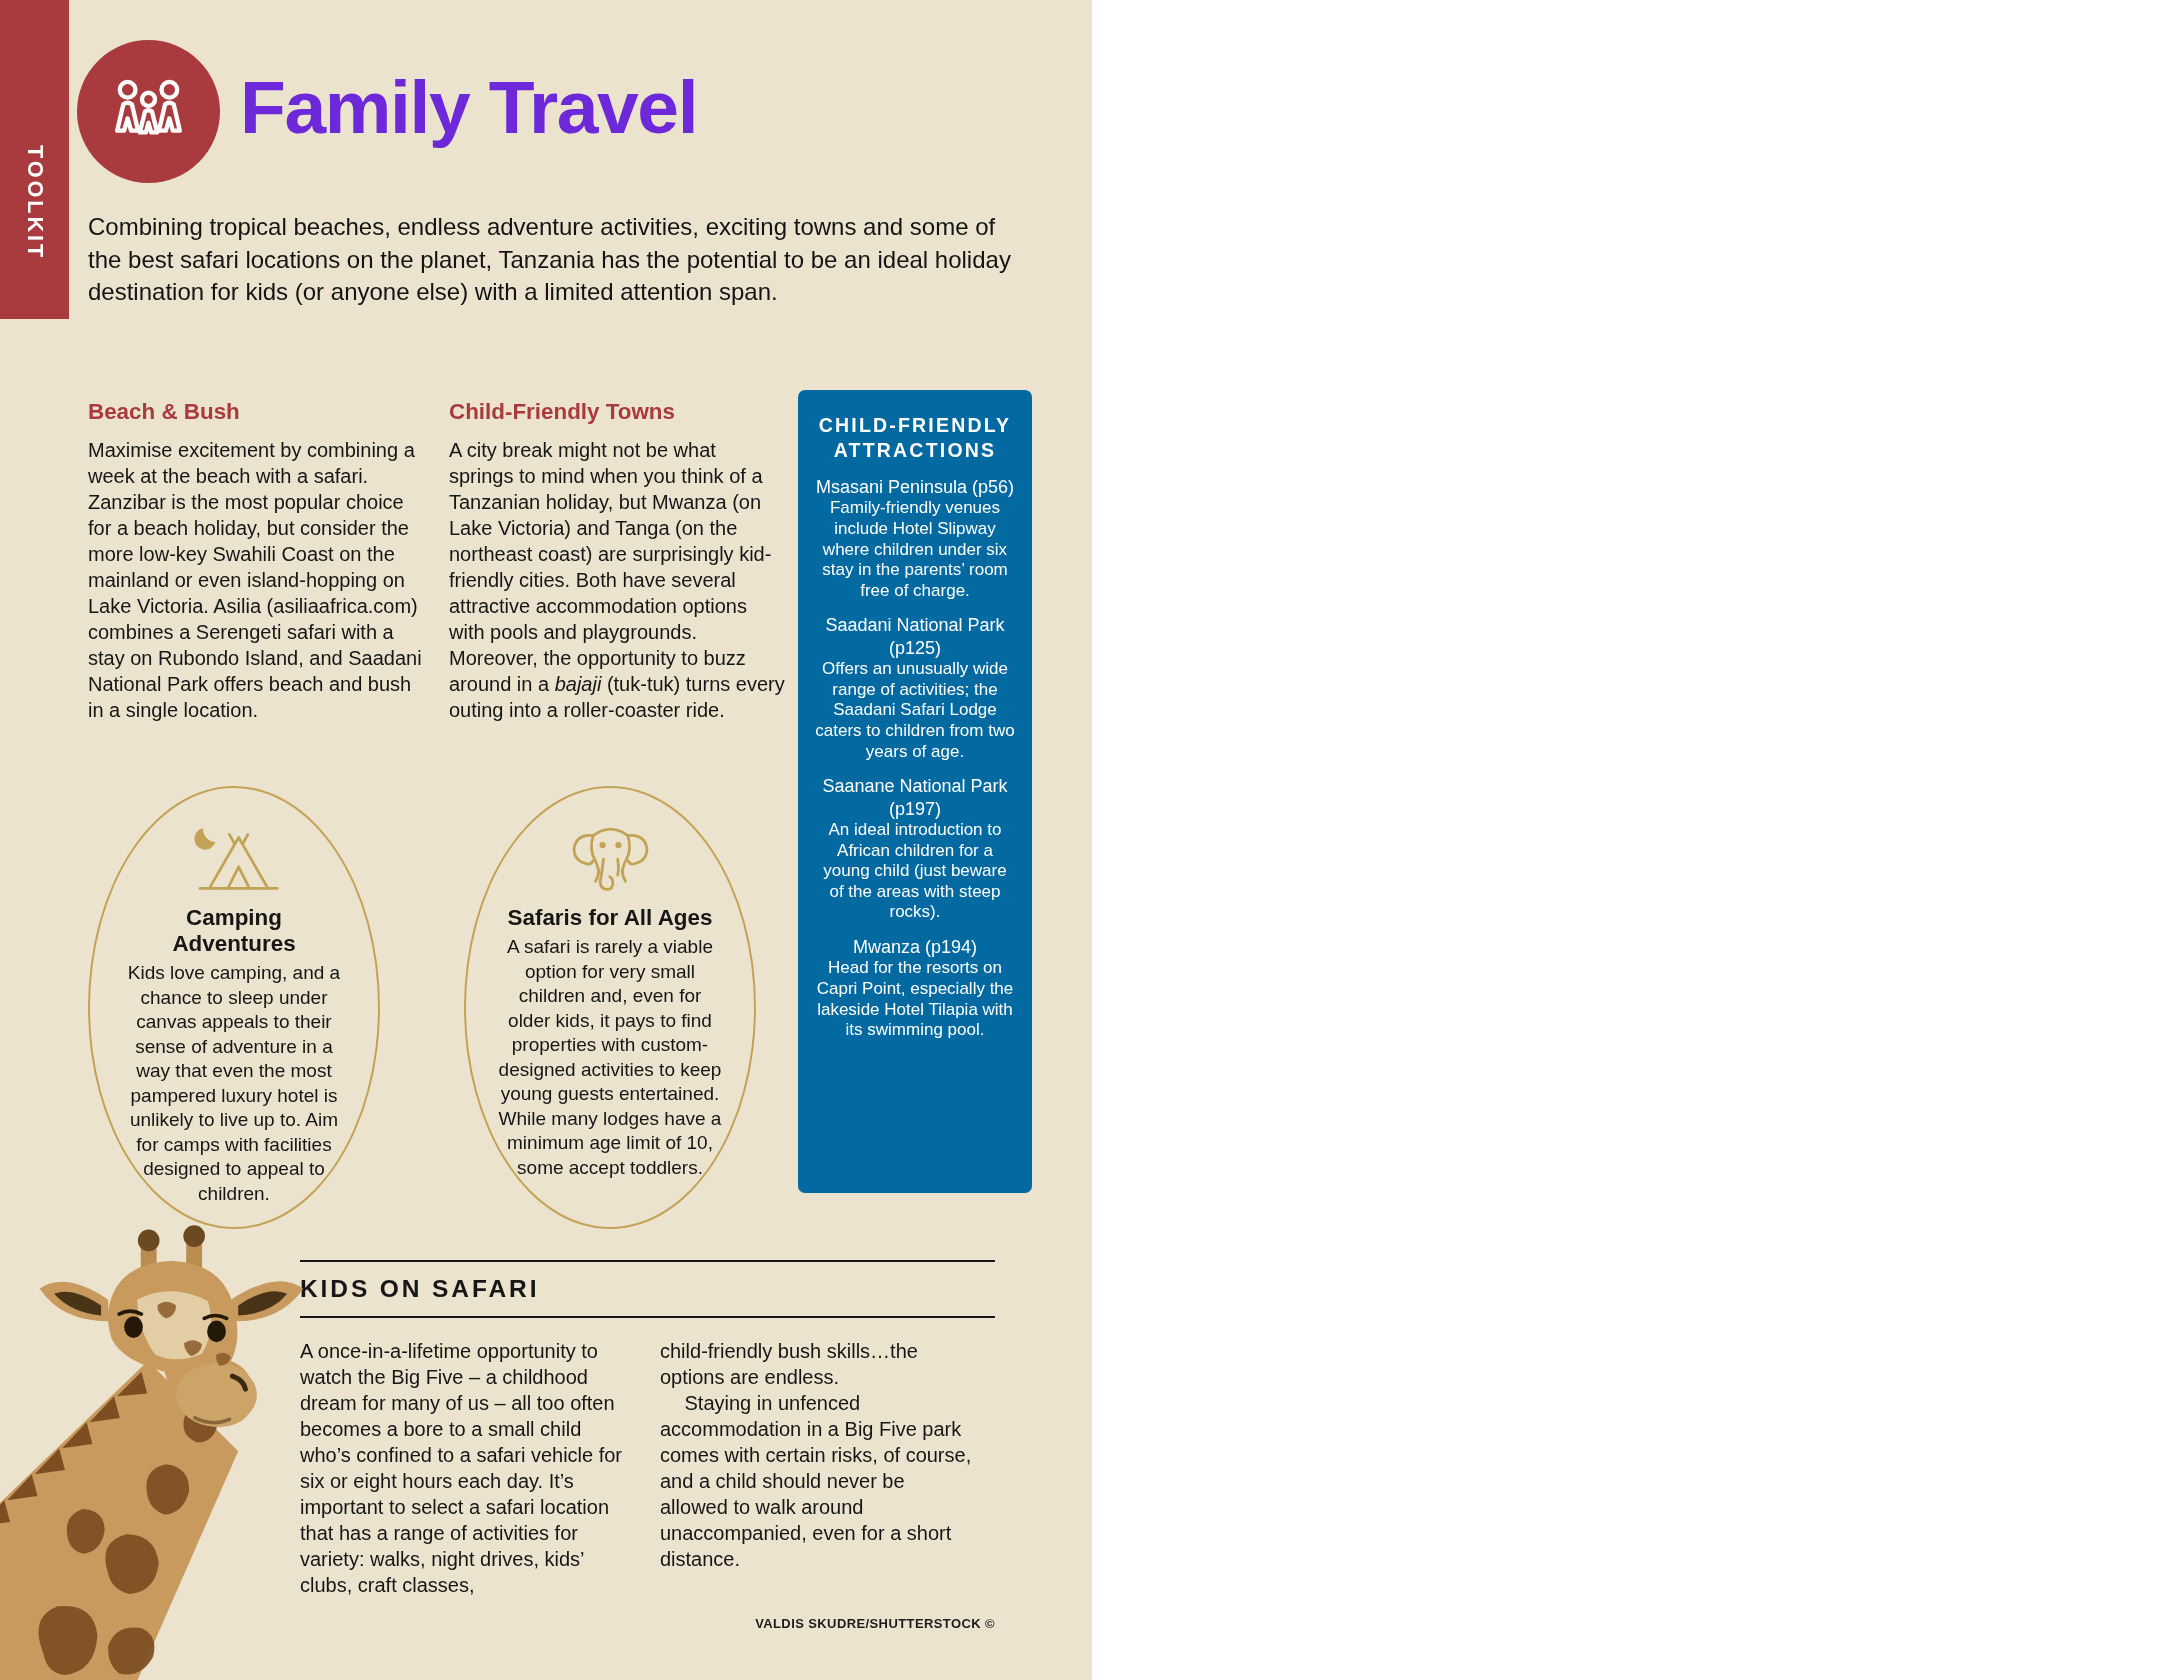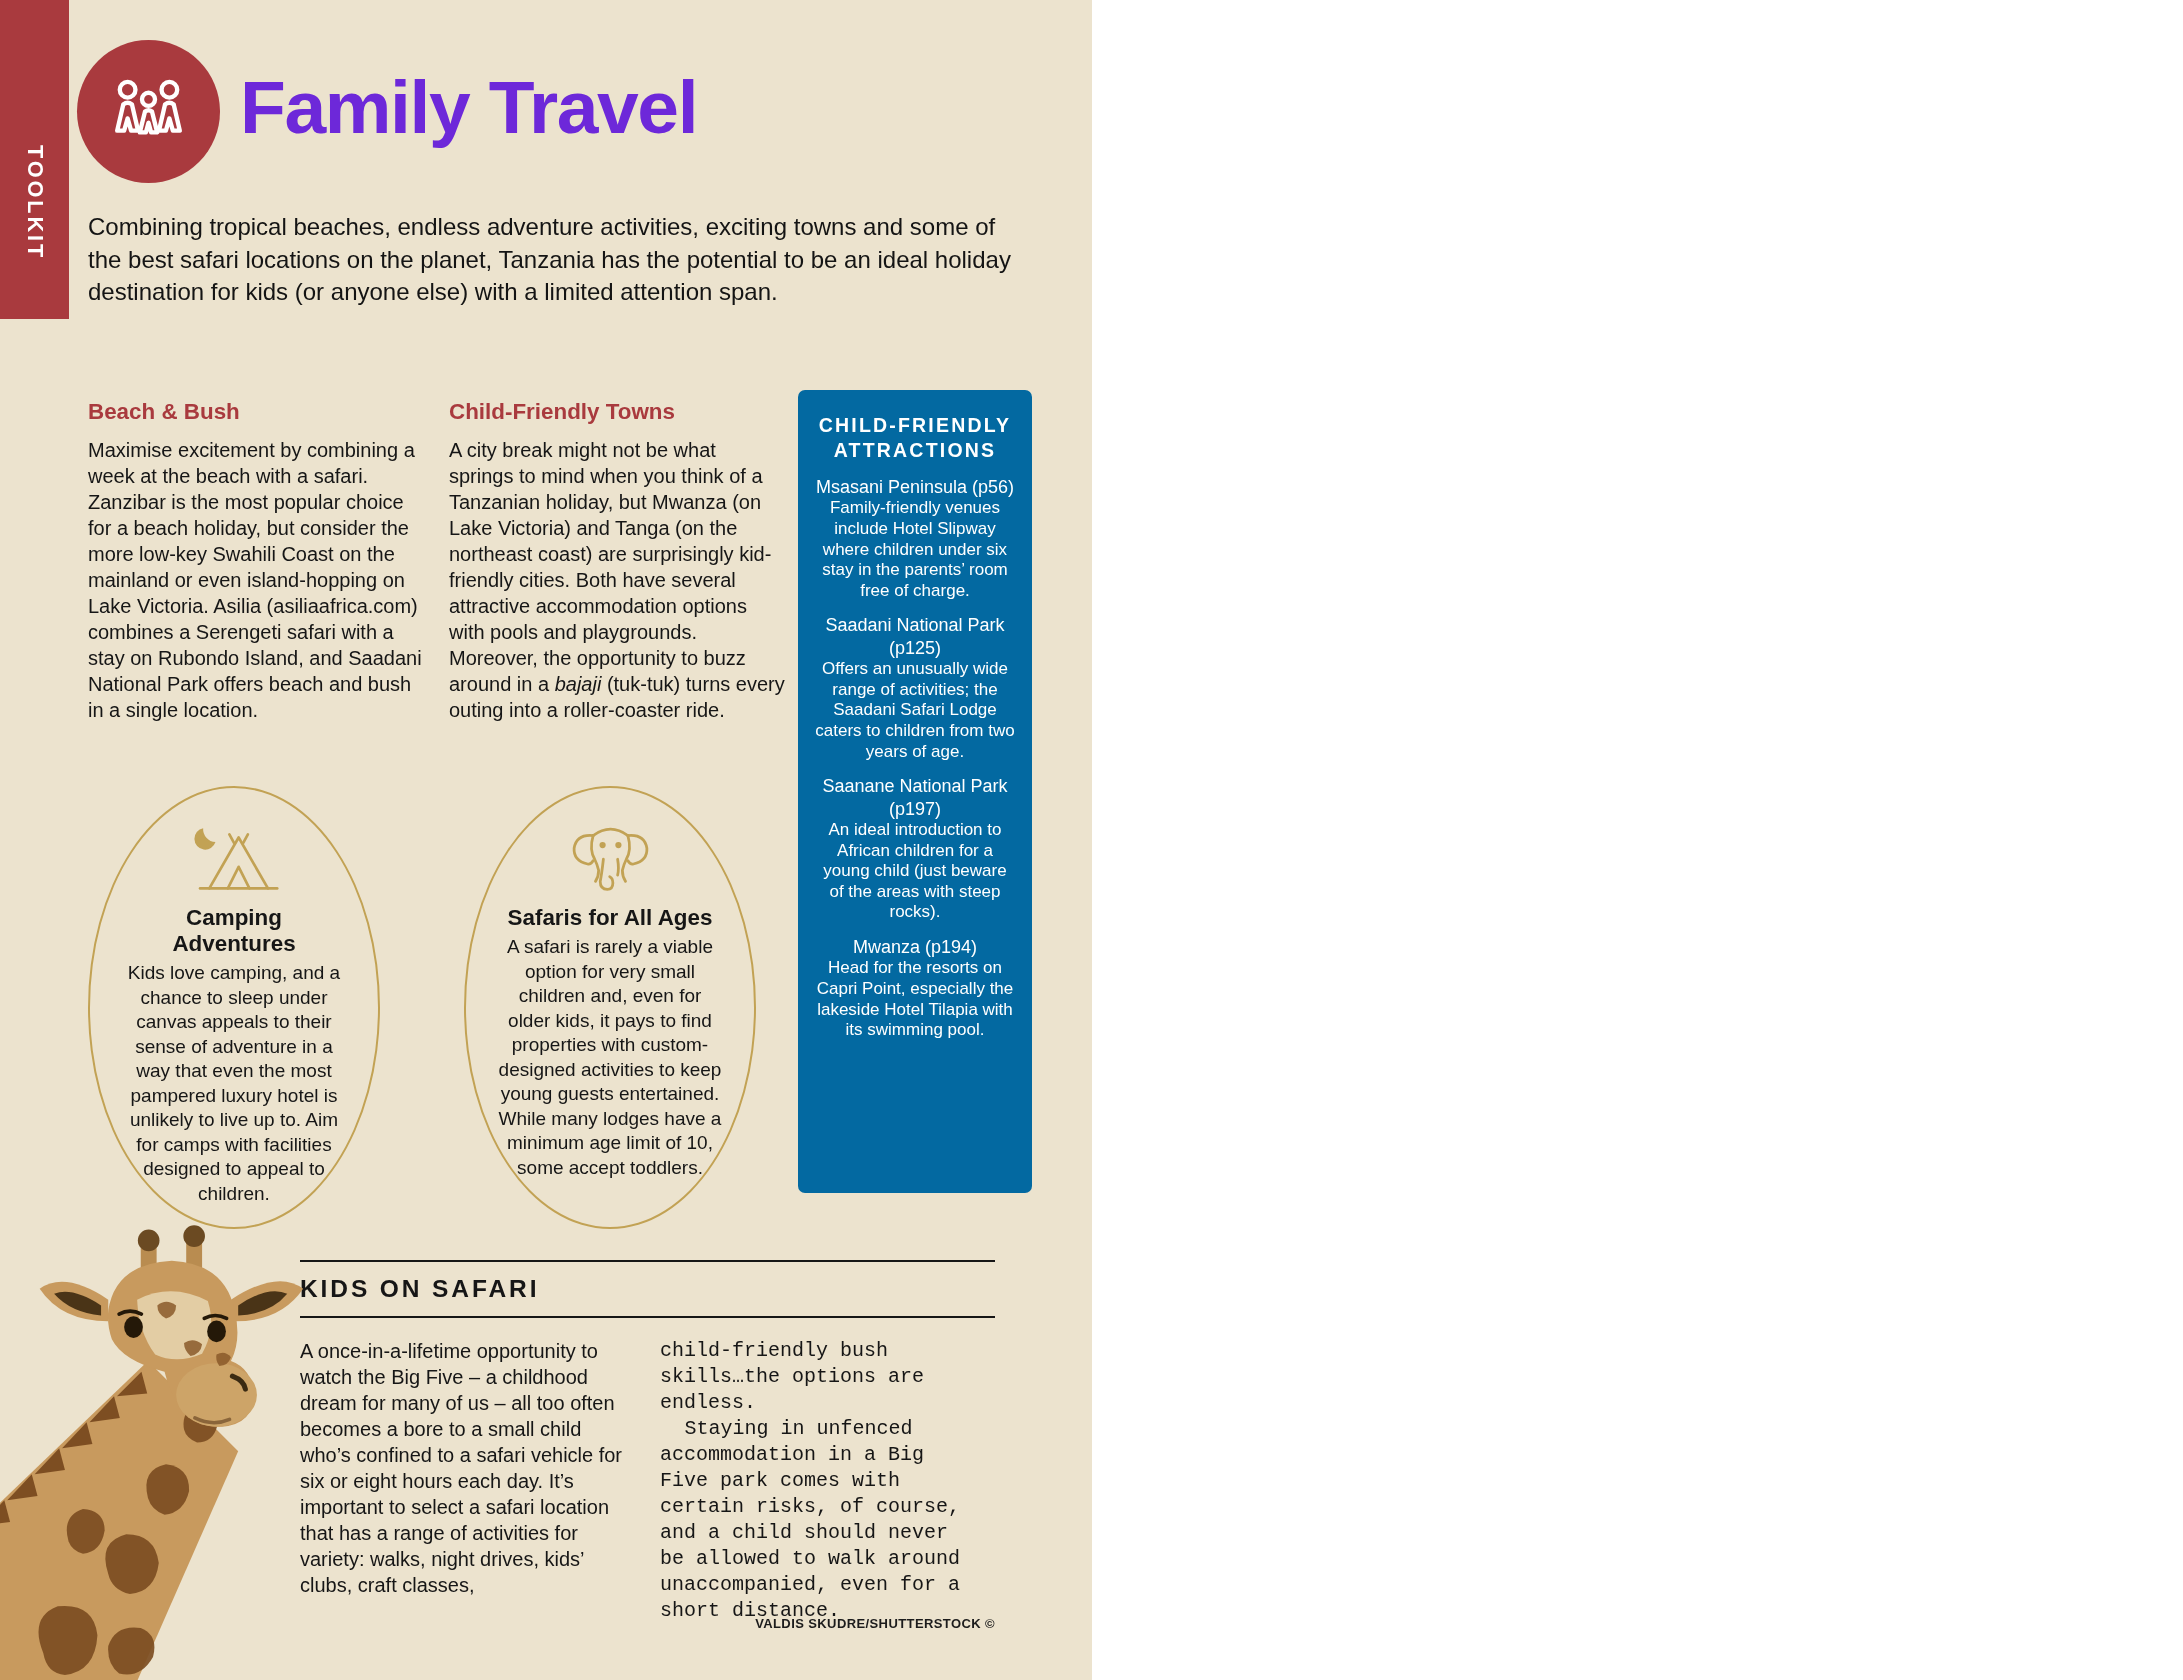--- a/index.html
+++ b/index.html
@@ -52,21 +52,21 @@
   .oval1{ left:88px; } .oval2{ left:464px; }
   .oval .ov-icon{ height:81px; display:flex; align-items:flex-end; justify-content:center; margin-bottom:10px; }
   .oval h4{ font-size:22.4px; font-weight:700; margin-bottom:4px; }
   .oval p{ font-size:19px; line-height:24.5px; }
 
   
   .kids{ position:absolute; left:300px; top:1260px; width:695px; }
   .rule{ border:0; border-top:2.2px solid #161616; }
   .kids .k-title{ font-size:24.5px; font-weight:700; letter-spacing:2.9px; padding:13px 0; }
   .kids .k-cols{ display:flex; gap:26px; margin-top:20px; }
-  .kids .k-col1{ width:334px; } .kids .k-col2{ width:316px;font-family:Liberation Mono, monospace; }
+  .kids .k-col1{ width:334px; } .kids .k-col2{ width:316px; }
   .kids p{ font-size:20px; line-height:26px; }
   .kids .indent{ text-indent:24.5px; }
   .credit{ position:absolute; left:650px; top:1616px; width:345px; text-align:right; font-size:13px; font-weight:600; letter-spacing:0.4px; color:#1c1c1c; }
 
   .giraffe{ position:absolute; left:0; top:1213px; }
 
   .it{ font-style:italic; }
   svg{ display:block; }
 </style>
 </head>

